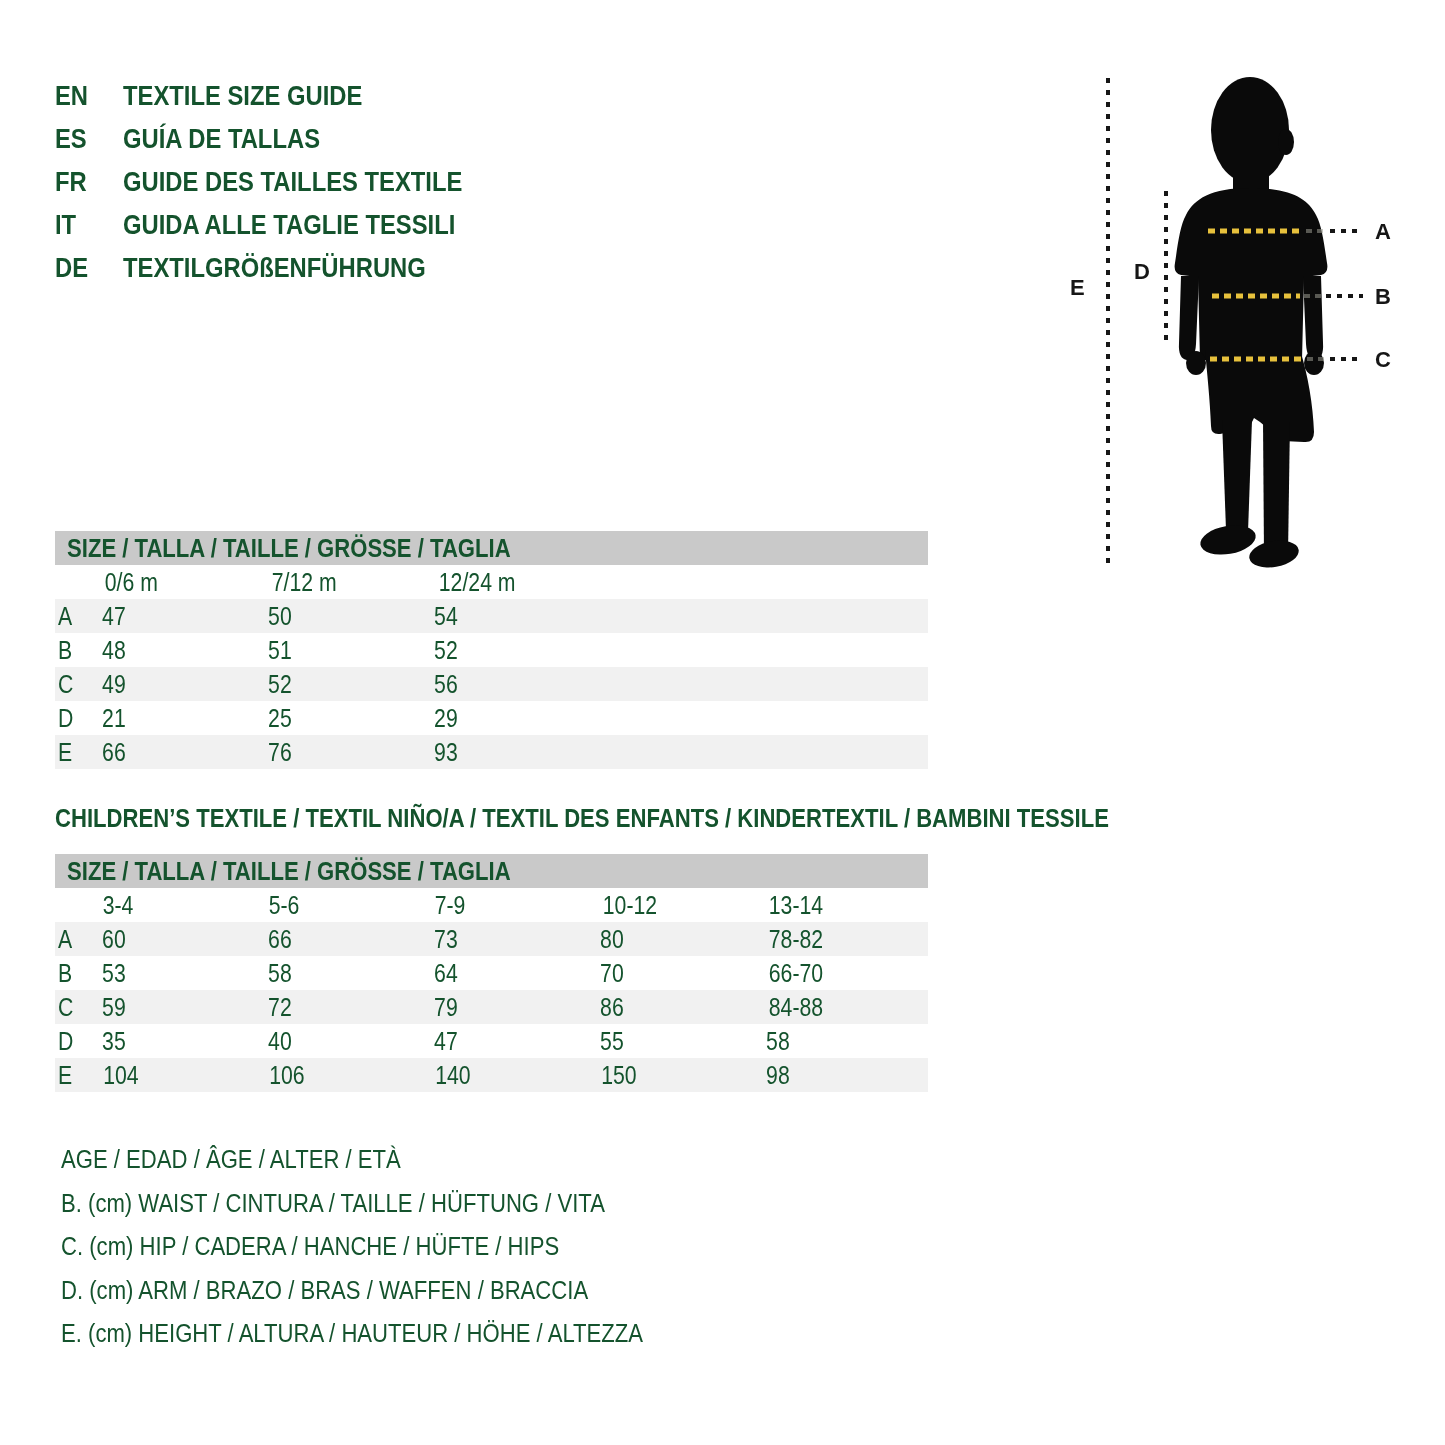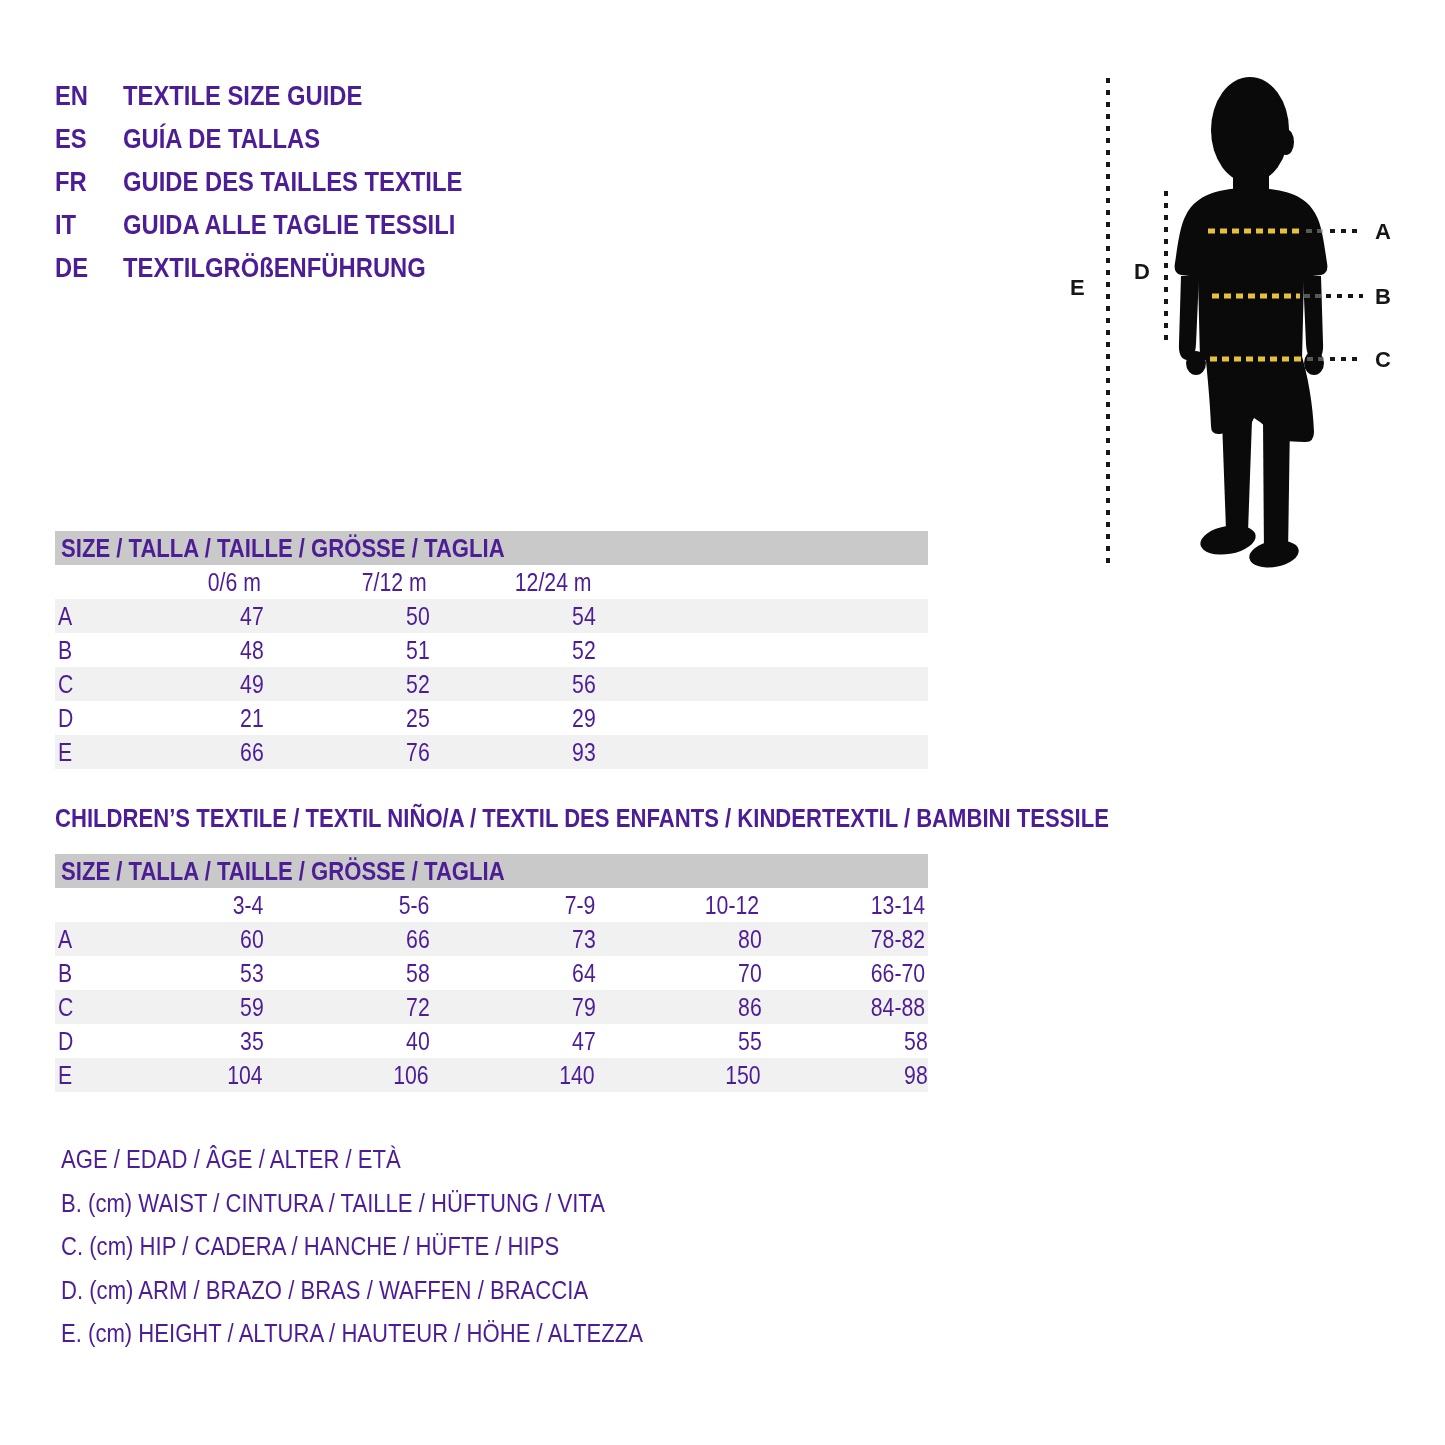--- a/index.html
+++ b/index.html
@@ -1,37 +1,37 @@
 <!DOCTYPE html>
 <html><head>
 <meta charset="utf-8">
 <style>
   html,body{margin:0;padding:0;background:#ffffff;}
   .page{
     position:relative;width:1445px;height:1445px;background:#ffffff;overflow:hidden;
-    font-family:"Liberation Sans","DejaVu Sans",sans-serif;color:#4c1d95;
+    font-family:"Liberation Sans","DejaVu Sans",sans-serif;color:#14532d;
   }
   
   .cx{display:inline-block;transform:scaleX(.85);transform-origin:0 50%;white-space:nowrap;}
   .cxc{display:inline-block;transform:scaleX(.85);transform-origin:50% 50%;white-space:nowrap;}
 
   .langs{position:absolute;left:55px;top:74px;font-weight:700;font-size:28px;line-height:1;}
   .lang-row{display:flex;height:43px;align-items:center;}
   .lang-code{width:68px;flex:0 0 68px;}
 
   .figure-wrap{position:absolute;left:1050px;top:60px;width:395px;height:545px;}
 
   .section-title{position:absolute;left:55px;font-size:26px;font-weight:700;line-height:30px;}
   .tbl{position:absolute;left:55px;width:873px;font-size:25px;line-height:1;}
-  .size-bar{height:34px;background:#c9c9c9;display:flex;align-items:center;padding-left:6px;
+  .size-bar{height:34px;background:#c9c9c9;display:flex;align-items:center;padding-left:12px;
             box-sizing:border-box;font-weight:700;font-size:26px;}
   .trow{display:flex;height:34px;align-items:center;}
   .trow.alt{background:#f1f1f1;}
   .cell-letter{width:45px;flex:0 0 45px;padding-left:3px;box-sizing:border-box;}
-  .cell{width:166px;flex:0 0 166px;display:flex;justify-content:flex-end;}
+  .cell{width:166px;flex:0 0 166px;display:flex;justify-content:flex-start;}
 
   .legend{position:absolute;left:61px;top:1138px;font-size:26px;}
   .legend-line{height:43.5px;display:flex;align-items:center;}
 
   .fig-label{font-weight:700;font-size:22px;fill:#161616;}
 </style>
 </head>
 <body>
 
 <div class="page">

